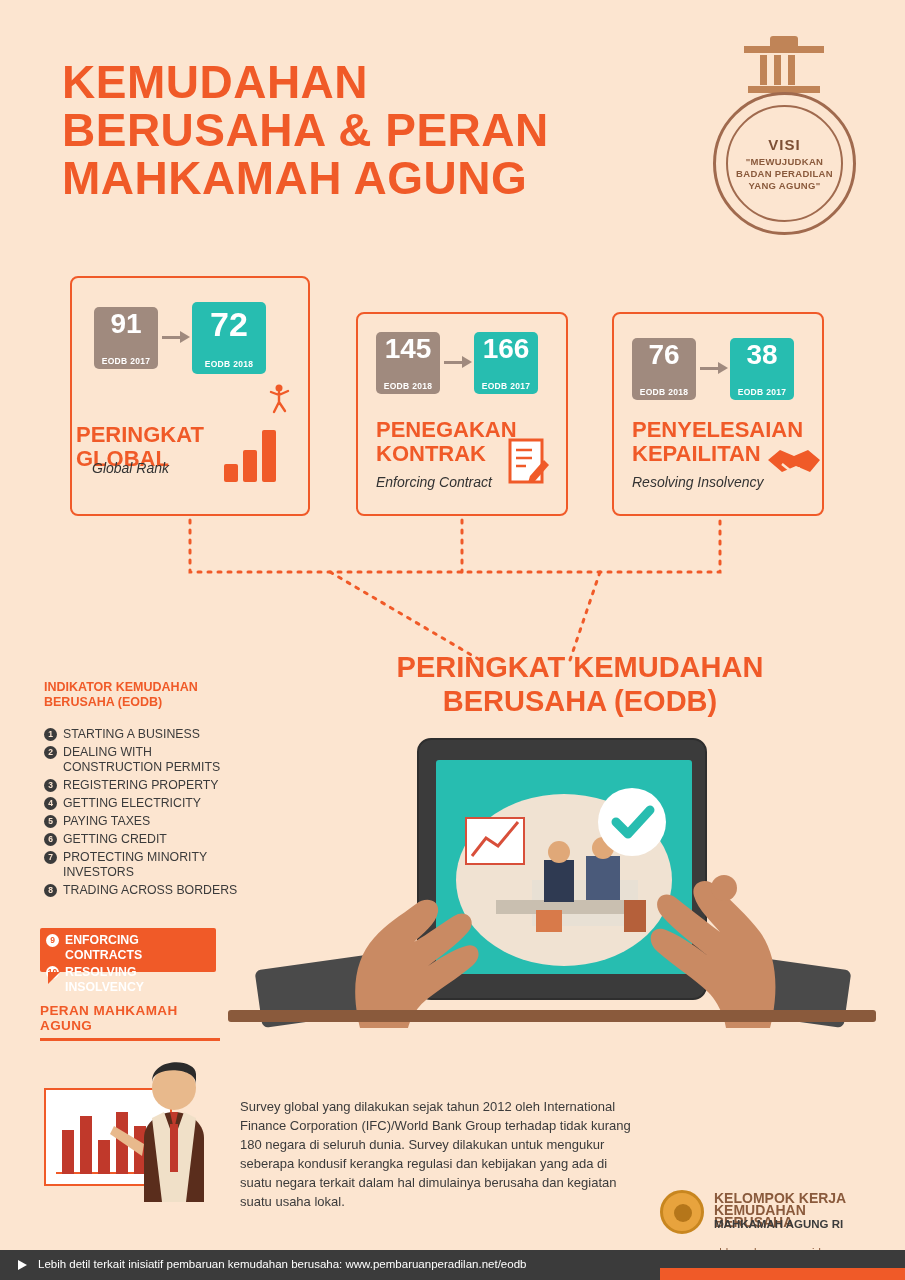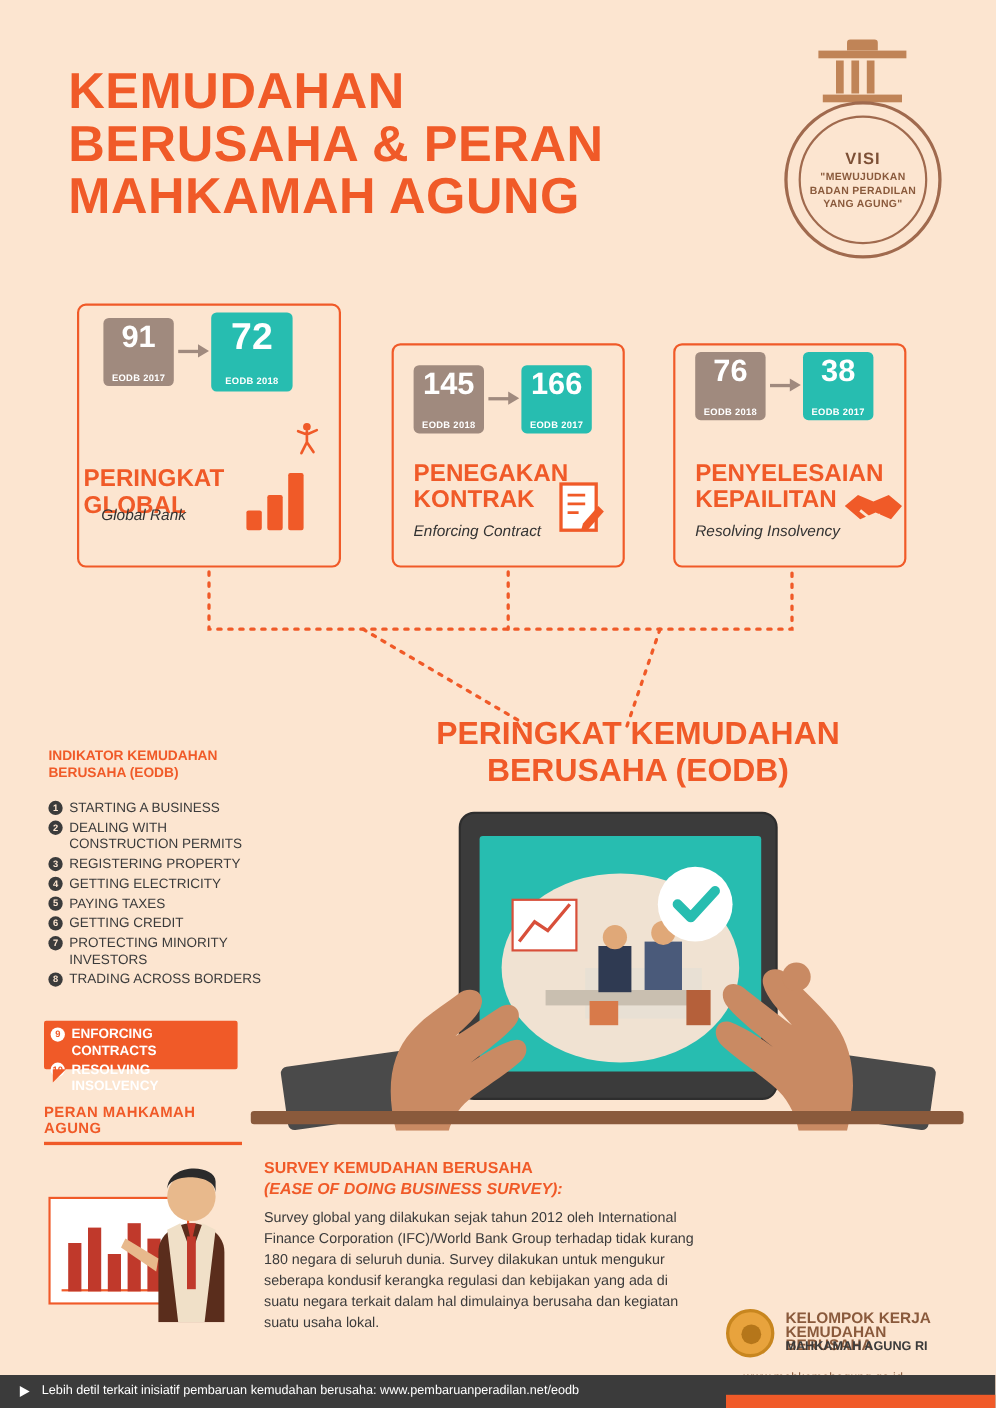--- a/index.html
+++ b/index.html
@@ -228,21 +228,21 @@
   <svg style="position:absolute;left:0;top:500px;width:905px;height:180px;">
     <g stroke="#f05a28" stroke-width="3" stroke-dasharray="3,7" stroke-linecap="round" fill="none">
       <path d="M190,20 L190,72 L720,72 L720,20"></path>
       <path d="M462,20 L462,72"></path>
       <path d="M330,72 L480,160"></path>
       <path d="M600,72 L570,160"></path>
     </g>
   </svg>
 
   <div class="card" id="card-global">
-    <div class="nums" style="left:22px; top:6px;">
+    <div class="nums" style="left:22px; top:24px;">
       <div class="numbox grey">
         <div class="n">91</div>
         <div class="y">EODB 2017</div>
       </div>
       <div class="arrow"></div>
       <div class="numbox teal big">
         <div class="n">72</div>
         <div class="y">EODB 2018</div>
       </div>
     </div>
@@ -281,21 +281,21 @@
     </div>
     <div class="h2" style="left:18px; top:160px;">Enforcing Contract</div>
     <svg style="position:absolute;left:146px;top:122px;width:48px;height:52px;">
       <rect x="6" y="4" width="32" height="42" fill="#fff" stroke="#f05a28" stroke-width="3"></rect>
       <path d="M12 14 h16 M12 22 h16 M12 30 h10" stroke="#f05a28" stroke-width="2.5"></path>
       <path d="M26 40 L40 24 L45 29 L31 45 L24 47 Z" fill="#f05a28"></path>
     </svg>
   </div>
 
   <div class="card" id="card-pailit">
-    <div class="nums" style="left:18px; top:6px;">
+    <div class="nums" style="left:18px; top:24px;">
       <div class="numbox grey">
         <div class="n">76</div>
         <div class="y">EODB 2018</div>
       </div>
       <div class="arrow"></div>
       <div class="numbox teal">
         <div class="n">38</div>
         <div class="y">EODB 2017</div>
       </div>
     </div>
@@ -410,24 +410,20 @@
   <svg style="position:absolute;left:108px;top:1052px;width:130px;height:150px;">
     <path d="M36,150 L36,86 C36,70 52,60 66,60 C80,60 96,70 96,86 L96,150 Z" fill="#5a2d1c"></path>
     <path d="M56,60 L66,88 L76,60 L88,66 L78,150 L54,150 L44,66 Z" fill="#f0e0c8"></path>
     <path d="M62,60 L66,78 L70,60 Z" fill="#c0392b"></path>
     <rect x="62" y="72" width="8" height="48" fill="#c0392b"></rect>
     <circle cx="66" cy="36" r="22" fill="#e8b98c"></circle>
     <path d="M44,30 C44,14 88,14 88,32 L88,22 C88,6 44,4 44,30 Z" fill="#2b2b2b"></path>
     <path d="M36,92 L6,74 L2,82 L34,104 Z" fill="#e8b98c"></path>
   </svg>
 
-  <div class="survey-h">
-    <div>SURVEY KEMUDAHAN BERUSAHA</div>
-    <div style="font-style:italic;">(EASE OF DOING BUSINESS SURVEY):</div>
-  </div>
   <div class="survey-b">Survey global yang dilakukan sejak tahun 2012 oleh International Finance Corporation (IFC)/World Bank Group terhadap tidak kurang 180 negara di seluruh dunia. Survey dilakukan untuk mengukur seberapa kondusif kerangka regulasi dan kebijakan yang ada di suatu negara terkait dalam hal dimulainya berusaha dan kegiatan suatu usaha lokal.</div>
 
   <div class="logo-wrap">
     <div class="logo-circle"></div>
     <div class="logo-t1">
       <div>KELOMPOK KERJA</div>
       <div>KEMUDAHAN BERUSAHA</div>
     </div>
     <div class="logo-t2">MAHKAMAH AGUNG RI</div>
   </div>

